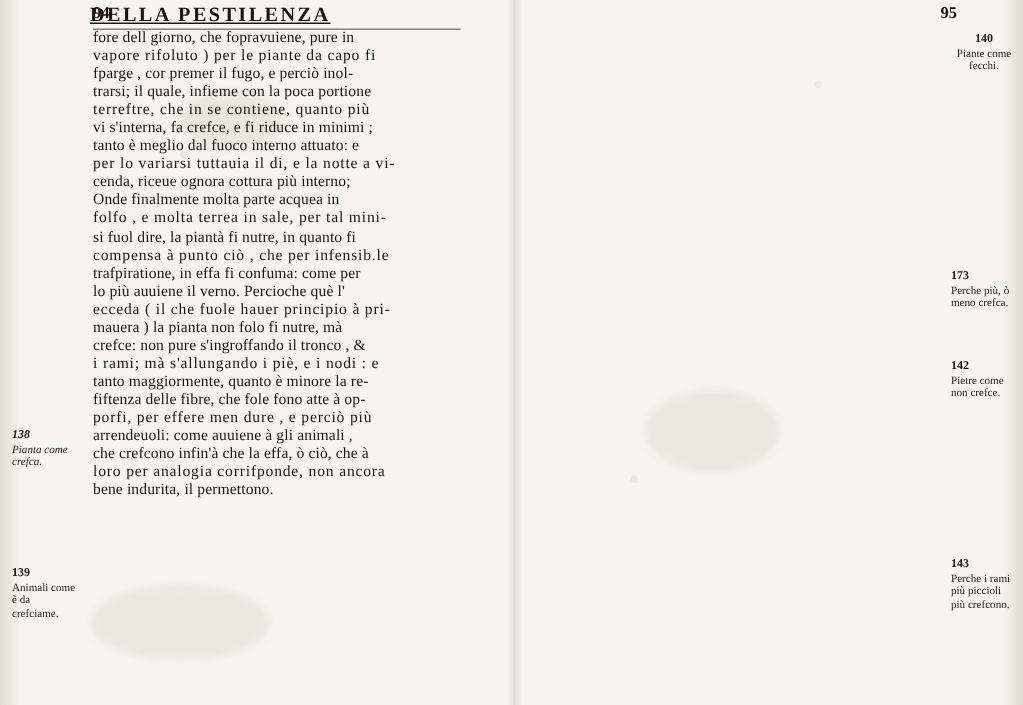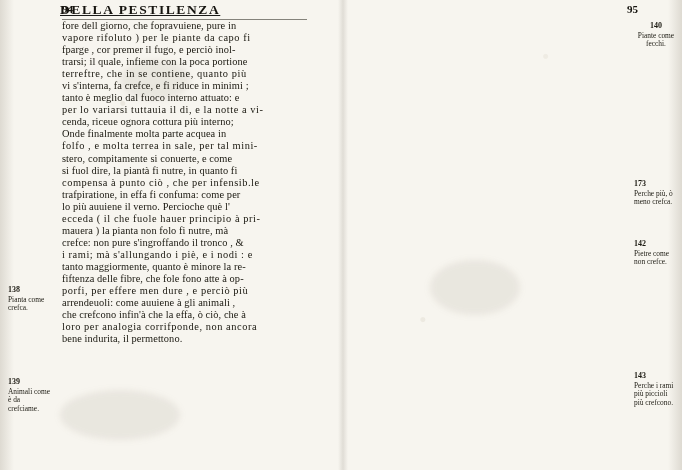--- a/index.html
+++ b/index.html
@@ -165,21 +165,20 @@
         <span class="line stretch">vapore rifoluto ) per le piante da capo fi</span>
         <span class="line">fparge , cor premer il fugo, e perciò inol-</span>
         <span class="line">trarsi; il quale, infieme con la poca portione</span>
         <span class="line stretch">terreftre, che in se contiene, quanto più</span>
         <span class="line">vi s'interna, fa crefce, e fi riduce in minimi ;</span>
         <span class="line">tanto è meglio dal fuoco interno attuato: e</span>
         <span class="line stretch">per lo variarsi tuttauia il di, e la notte a vi-</span>
         <span class="line">cenda, riceue ognora cottura più interno;</span>
         <span class="line">Onde finalmente molta parte acquea in</span>
         <span class="line stretch">folfo , e molta terrea in sale, per tal mini-</span>
-        <span class="line">stero, compitamente si conuerte, e come</span>
         <span class="line">si fuol dire, la piantà fi nutre, in quanto fi</span>
         <span class="line stretch">compensa à punto ciò , che per infensib.le</span>
         <span class="line">trafpiratione, in effa fi confuma: come per</span>
         <span class="line">lo più auuiene il verno. Percioche què l'</span>
         <span class="line stretch">ecceda ( il che fuole hauer principio à pri-</span>
         <span class="line">mauera ) la pianta non folo fi nutre, mà</span>
         <span class="line">crefce: non pure s'ingroffando il tronco , &amp;</span>
         <span class="line stretch">i rami; mà s'allungando i piè, e i nodi : e</span>
         <span class="line">tanto maggiormente, quanto è minore la re-</span>
         <span class="line">fiftenza delle fibre, che fole fono atte à op-</span>
@@ -192,21 +191,21 @@
 
     <div class="catch verso">E per-</div>
   </div>
 
   <div class="leaf recto">
 
     <div class="folio right">95</div>
 
   </div>
 
-  <div class="note left" style="top:286px;">
+  <div class="note left" style="top:286px;font-style:italic;">
     <span class="num">138</span>
     <span>Pianta come crefca.</span>
   </div>
   <div class="note left" style="top:378px;">
     <span class="num">139</span>
     <span>Animali come è da crefciame.</span>
   </div>
 
   <div class="note right" style="top:22px;text-align:center;">
     <span class="num">140</span>

